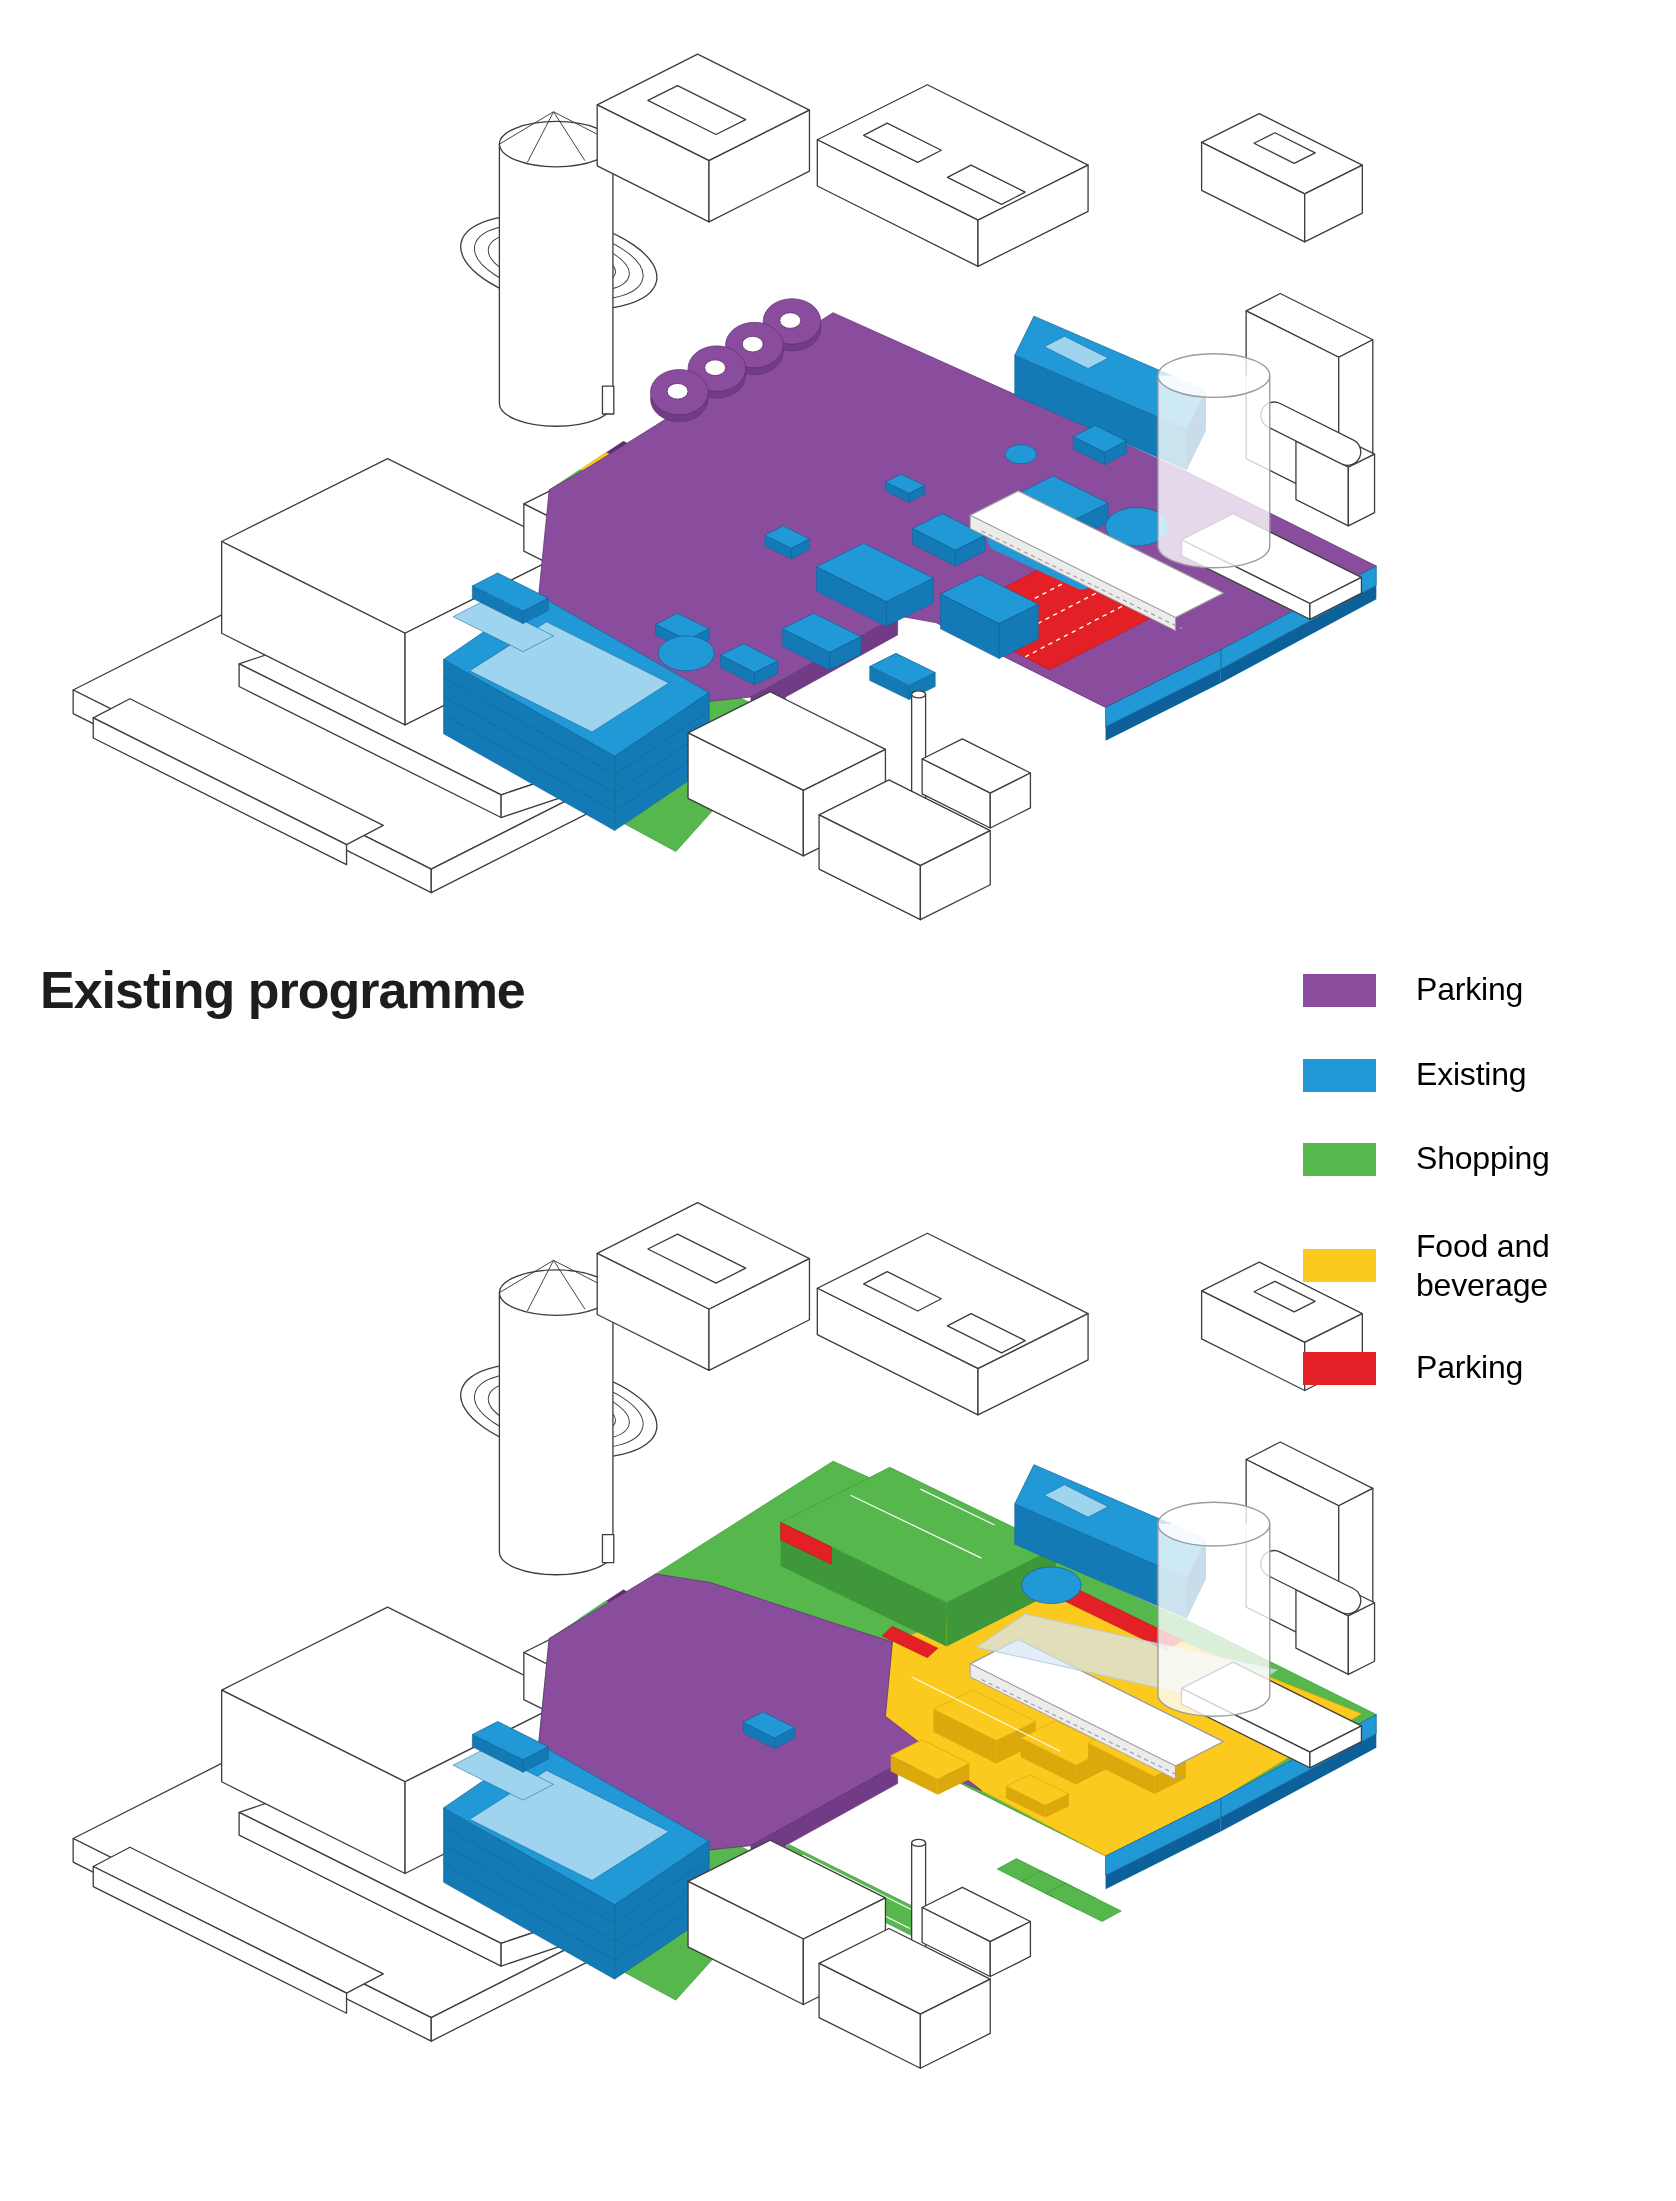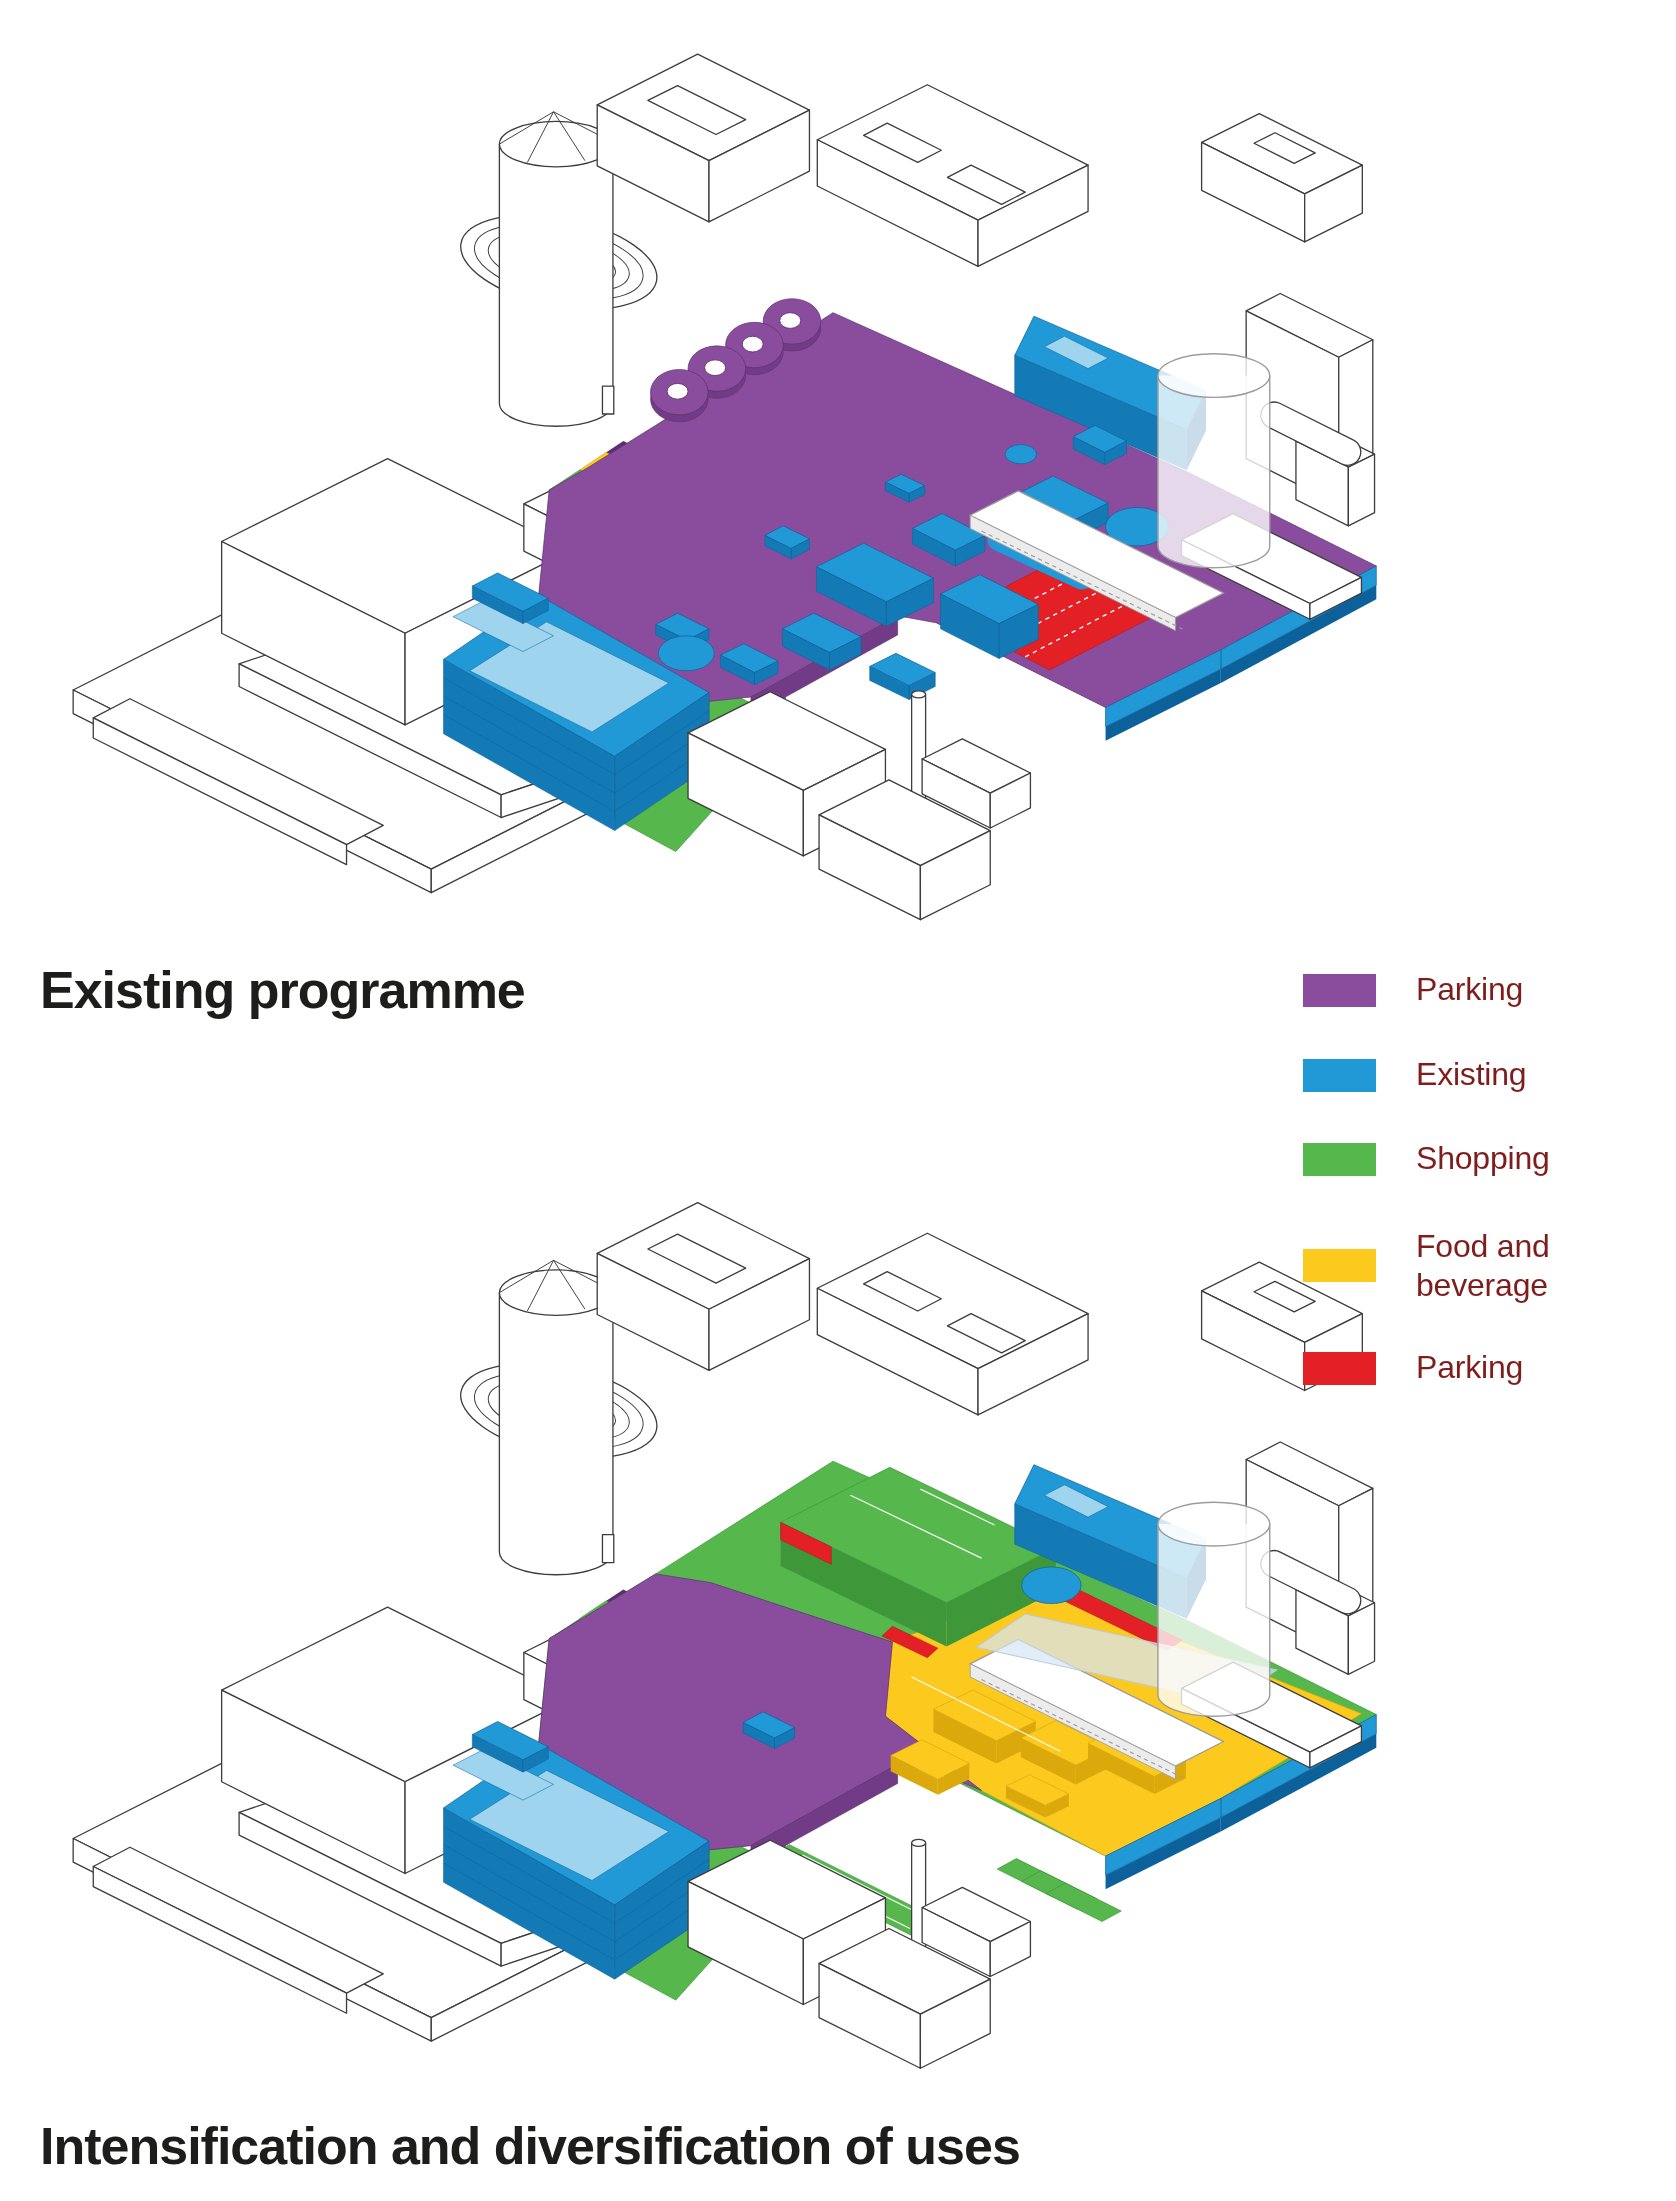--- a/index.html
+++ b/index.html
@@ -12,21 +12,21 @@
     position:absolute;left:28px;font-size:52px;font-weight:700;
     letter-spacing:-1px;color:var(--text,#1d1d1b);line-height:1.05;white-space:nowrap;
   }
   #title-existing{top:963px;}
   #title-proposed{top:2119px;}
   .legend{position:absolute;left:1291px;top:972px;width:367px;height:437px;}
   .lrow{position:absolute;left:0;width:367px;}
   .swatch{position:absolute;left:0;width:73px;height:33px;}
   .llabel{
     position:absolute;left:113px;top:-1.7px;font-size:32px;font-weight:400;
-    color:#7f1d1d;line-height:1.22;letter-spacing:-0.2px;white-space:pre-line;
+    color:#000000;line-height:1.22;letter-spacing:-0.2px;white-space:pre-line;
   }
   
   .ctx{fill:#ffffff;stroke:var(--outline);stroke-width:1.5;stroke-linejoin:round;}
   .ctxl{fill:none;stroke:var(--outline);stroke-width:1.1;stroke-linejoin:round;}
   .glasscyl{fill:rgba(255,255,255,0.78);stroke:var(--outline_light);stroke-width:1.6;}
   .park{fill:var(--parking);stroke:var(--parking_dark);stroke-width:0.8;}
   .parkS{fill:var(--parking_side);stroke:var(--parking_dark);stroke-width:0.6;}
   .parkD{fill:var(--parking_dark);}
   .shop{fill:var(--shopping);stroke:var(--shopping_dark);stroke-width:0.8;}
   .shopS{fill:var(--shopping_side);stroke:var(--shopping_dark);stroke-width:0.6;}
@@ -338,21 +338,20 @@
       <polygon class="beam" points="1160,1848 1448,1912 1392,1950 1104,1886"></polygon>
     </g>
 
     <use href="#bcluster" y="1315"></use>
     <use href="#rgroup" y="1315"></use>
   </g>
 </svg>
 
   
   <div class="title" id="title-existing">Existing programme</div>
-  <div class="title" id="title-proposed">Intensification and diversification of uses</div>
 
   
   <div class="legend">
     <div class="lrow" style="top:0px">
       <span class="swatch" style="top:1.7px;background:var(--parking)"></span>
       <span class="llabel">Parking</span>
     </div>
     <div class="lrow" style="top:85px">
       <span class="swatch" style="top:1.7px;background:var(--shopping)"></span>
       <span class="llabel">Existing</span>

